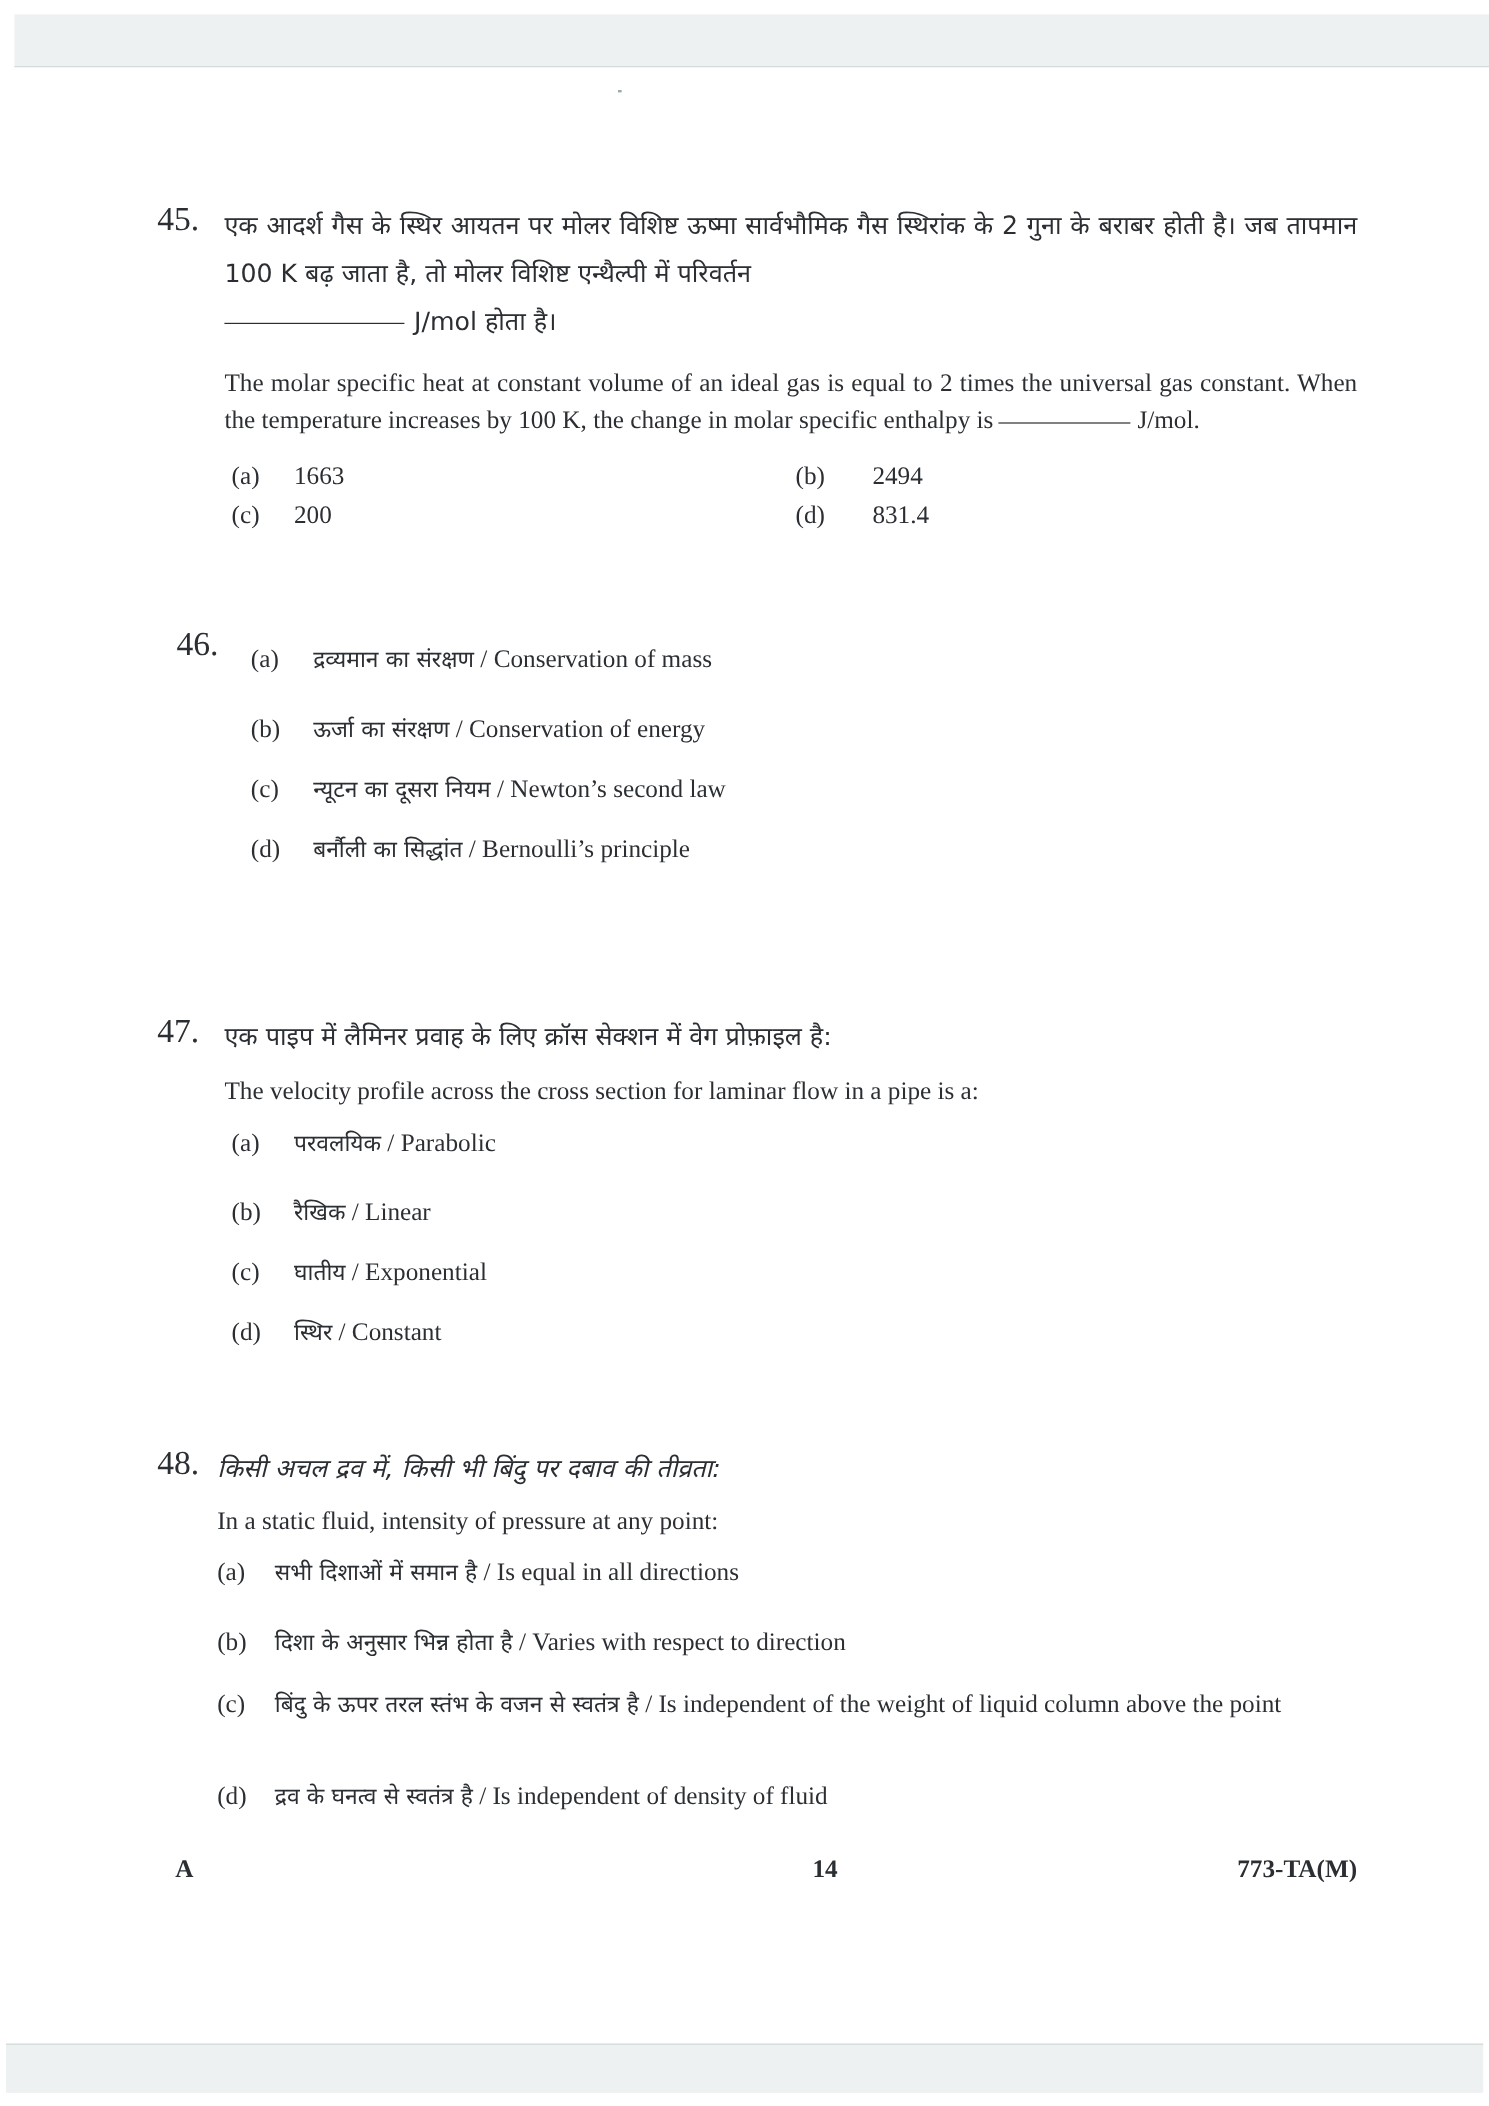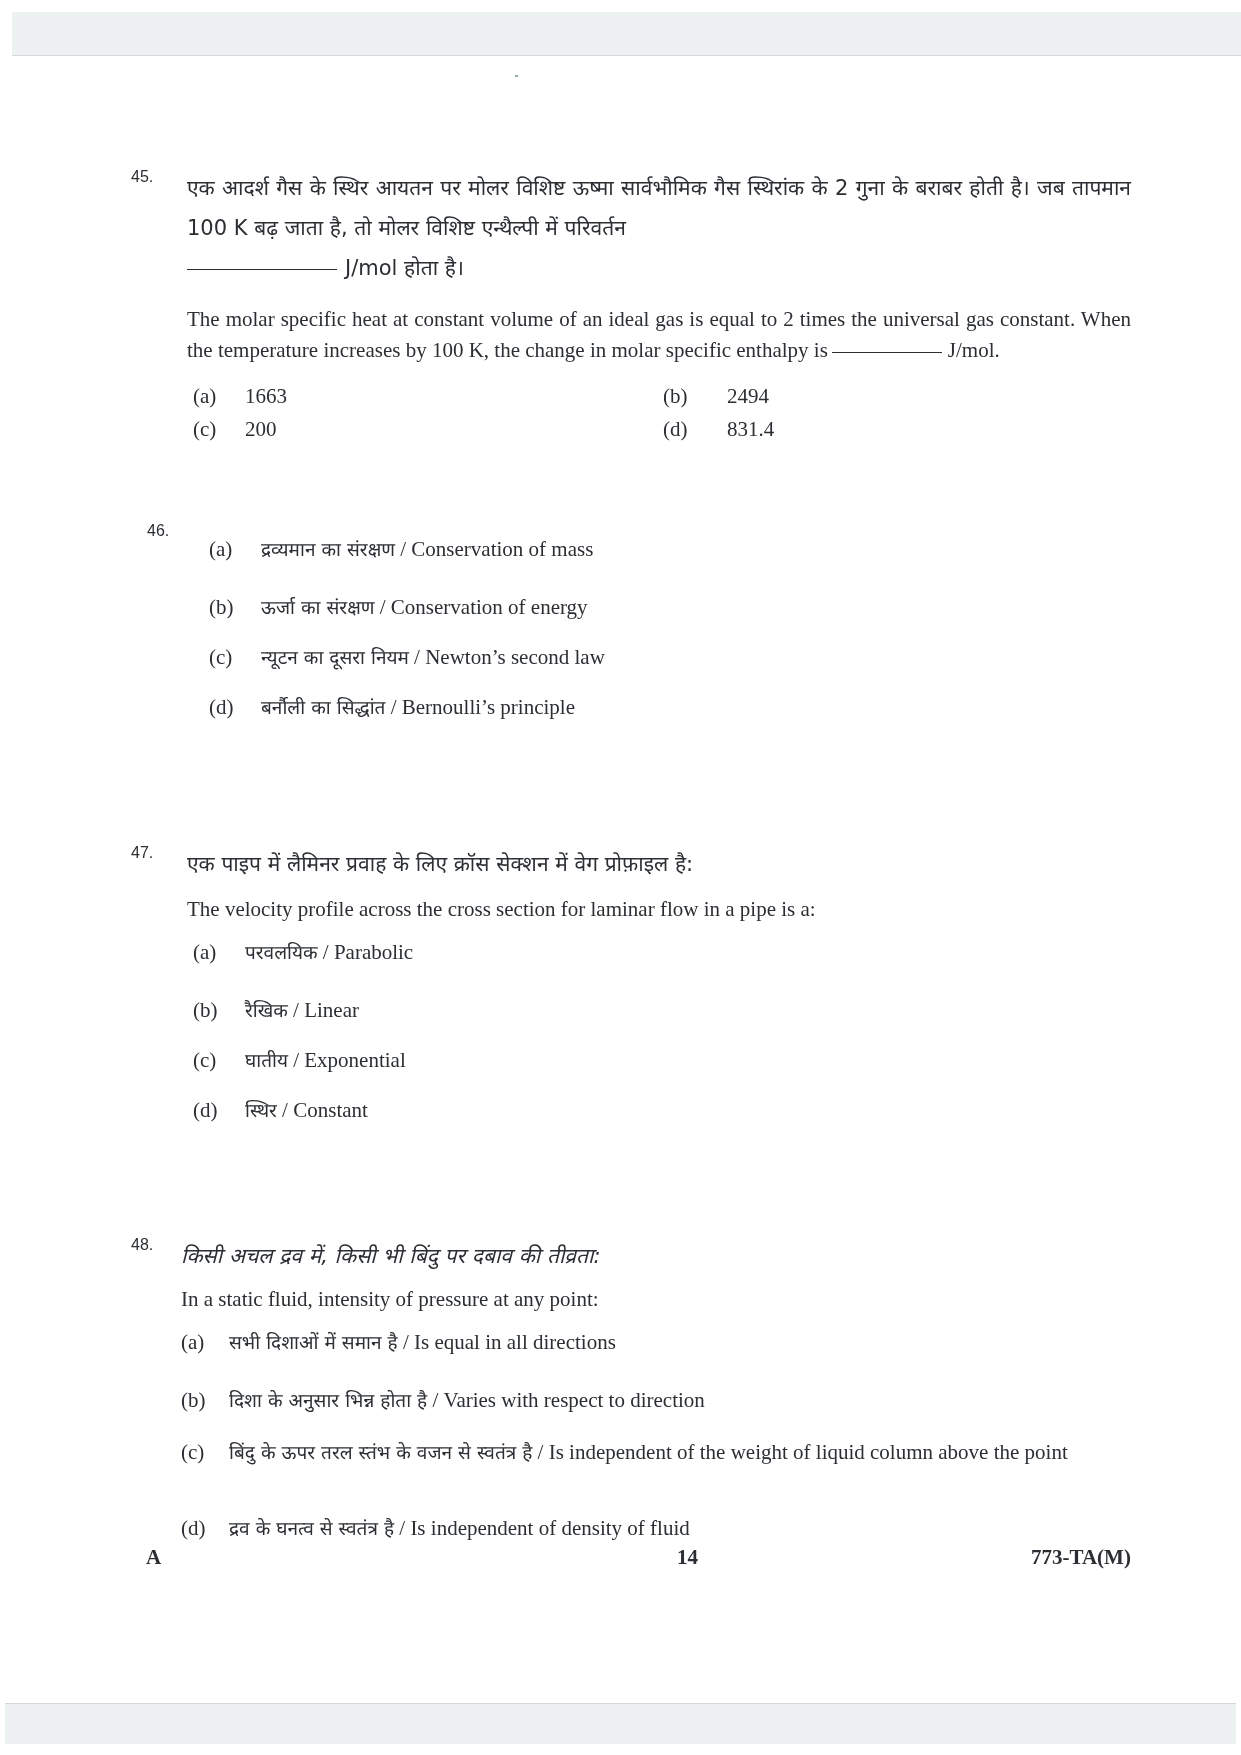--- a/index.html
+++ b/index.html
@@ -10,21 +10,21 @@
   }
   .band-top {
     position: absolute; left: 12px; top: 12px; width: 1229px; height: 43px;
     background: #eef1f1; border-bottom: 1px solid #d5dada;
   }
   .band-bottom {
     position: absolute; left: 5px; top: 1703px; width: 1231px; height: 40px;
     background: #eef1f1; border-top: 1px solid #d3d8d8;
   }
   .q { position: absolute; left: 131px; width: 1000px; }
-  .qnum { position: absolute; left: 0; top: 0; font-size: 16px; font-family: Liberation Sans, sans-serif; }
+  .qnum { position: absolute; left: 0; top: 0; font-size: 28px; font-family: Liberation Serif, serif; }
   .hi { margin-left: 56px; font-size: 21px; line-height: 40px; font-family: "DejaVu Sans", sans-serif; font-weight: normal; }
   .hi.justify { text-align: justify; text-align-last: left; }
   .en { margin-left: 56px; font-size: 21px; line-height: 31px; font-family: "Liberation Serif", serif; }
   .en.justify { text-align: justify; }
   .blank { display: inline-block; width: 150px; border-bottom: 1.5px solid #2b2f33; vertical-align: middle; margin-right: 8px; }
   .blank.short { width: 110px; margin: 0 6px 0 4px; }
   .opts { margin-left: 62px; font-size: 21px; font-family: "Liberation Serif", serif; }
   .opt { display: flex; align-items: baseline; }
   .opt .lbl { width: 52px; flex: none; }
   .opt .txt { flex: 1; }
@@ -109,21 +109,21 @@
         <span class="lbl">(c)</span>
         <span class="txt"><span class="hin">घातीय</span><span> / </span><span>Exponential</span></span>
       </div>
     <div class="opt" style="height:40px;">
         <span class="lbl">(d)</span>
         <span class="txt"><span class="hin">स्थिर</span><span> / </span><span>Constant</span></span>
       </div>
   </div>
 </div>
 
-<div class="q" style="top:1204px;margin-top:32px;">
+<div class="q" style="top:1204px;">
   <span class="qnum">48.</span>
   <div class="hi" style="margin-left:50px;font-style:italic;">किसी अचल द्रव में, किसी भी बिंदु पर दबाव की तीव्रता:</div>
   <div class="en" style="margin-left:50px; margin-top:8px;">In a static fluid, intensity of pressure at any point:</div>
   <div class="opts" style="margin-left:50px; margin-top:14px;">
     <div class="opt" style="height:58px;">
         <span class="lbl" style="width:48px;">(a)</span>
         <span class="txt"><span class="hin">सभी दिशाओं में समान है</span><span> / </span><span>Is equal in all directions</span></span>
       </div>
     <div class="opt" style="height:48px;">
         <span class="lbl" style="width:48px;">(b)</span>

